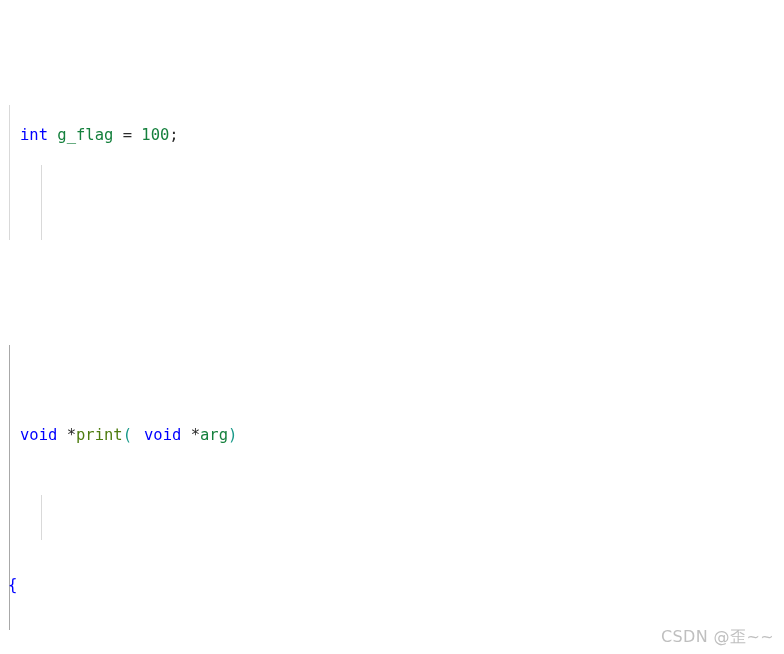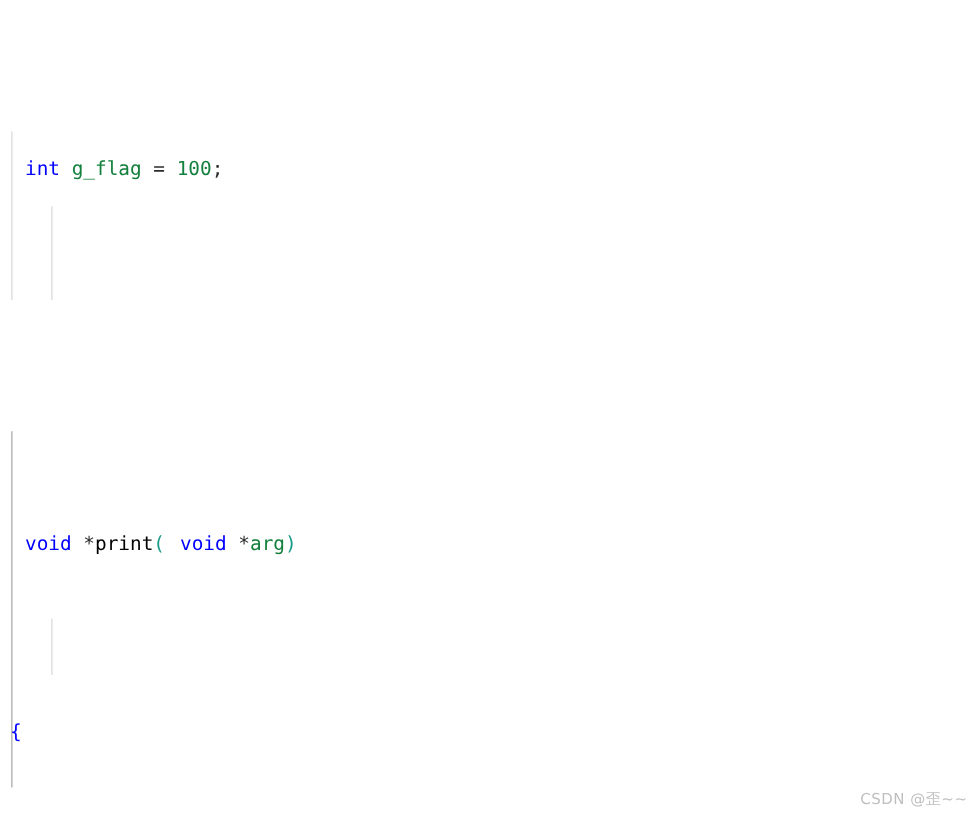--- a/index.html
+++ b/index.html
@@ -47,34 +47,34 @@
     width: 1px;
     background: #d9d9d9;
   }
   .guide.active {
     background: #a8a8a8;
   }
 
   
   .kw        { color: #0000ff; margin-left: 12px; }  
   .plain     { color: #15803d; }  
-  .fn        { color: #000000; }  
+  .fn        { color: #4d7c0f; }  
   .num       { color: #15803d; }  
   .param     { color: #15803d; }  
   .b0        { color: #0000ff; }  
   .b1        { color: #1a9a8a; }  
   .op        { color: #2b2b2b; }
 
   
   .watermark {
     position: absolute;
     right: 10px;
     bottom: 6px;
     font-family: "DejaVu Sans", "Liberation Sans", sans-serif;
-    font-size: 12px;
+    font-size: 16px;
     color: #bfbfbf;
     letter-spacing: 0.4px;
     user-select: none;
   }
 </style>
 </head>
 <body>
 
 <div id="editor">
 

